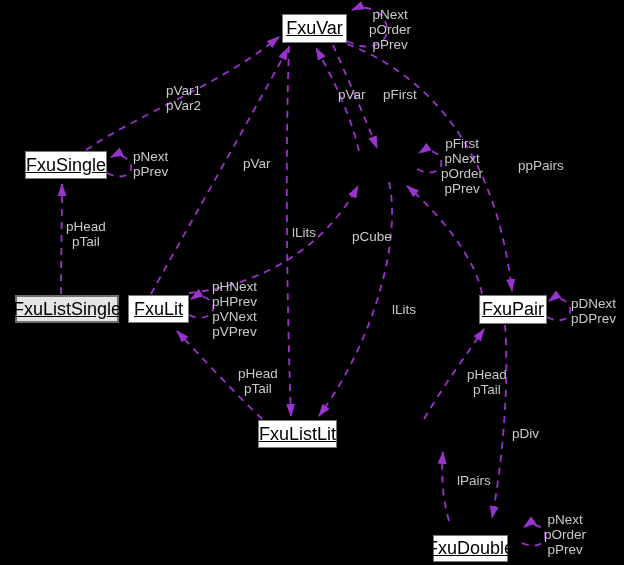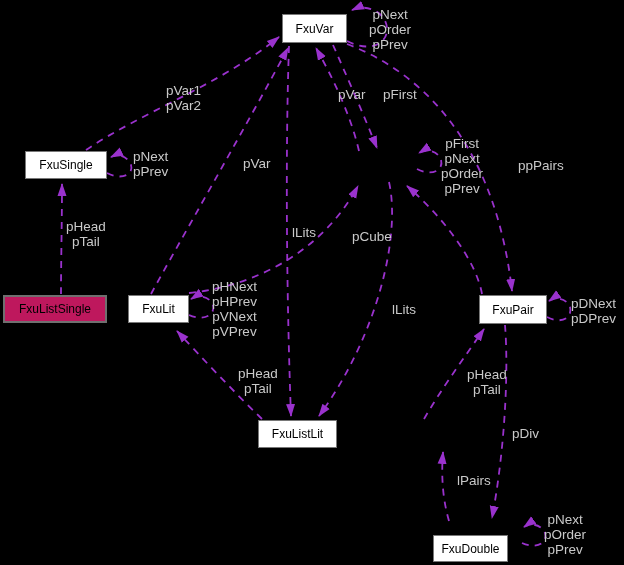--- a/index.html
+++ b/index.html
@@ -1,22 +1,22 @@
 <!DOCTYPE html>
 <html><head>
 <meta charset="utf-8">
 <style>
   html,body{margin:0;padding:0;background:#000;}
   .stage{position:relative;width:624px;height:565px;background:#000;
          font-family:"Liberation Sans",sans-serif;overflow:hidden;}
   .edges{position:absolute;left:0;top:0;}
   .node{position:absolute;box-sizing:border-box;background:#ffffff;
         border:1px solid #787878;color:#000;display:flex;align-items:center;
-        justify-content:center;font-size:12px;cursor:pointer;}
-  .node.hl{background:#be185d;border:2px solid #6f6f6f;cursor:default;}
+        justify-content:center;font-size:18px;cursor:pointer;text-decoration:underline;}
+  .node.hl{background:#e5e5e5;border:2px solid #6f6f6f;cursor:default;margin-left:12px;}
   .elabel{position:absolute;color:#c9c9c9;font-size:13.5px;line-height:15px;
           text-align:center;white-space:nowrap;}
   .elabel span{display:block;}
 </style>
 </head>
 <body>
 
 <div class="stage">
 
   <svg class="edges" width="624" height="565">

